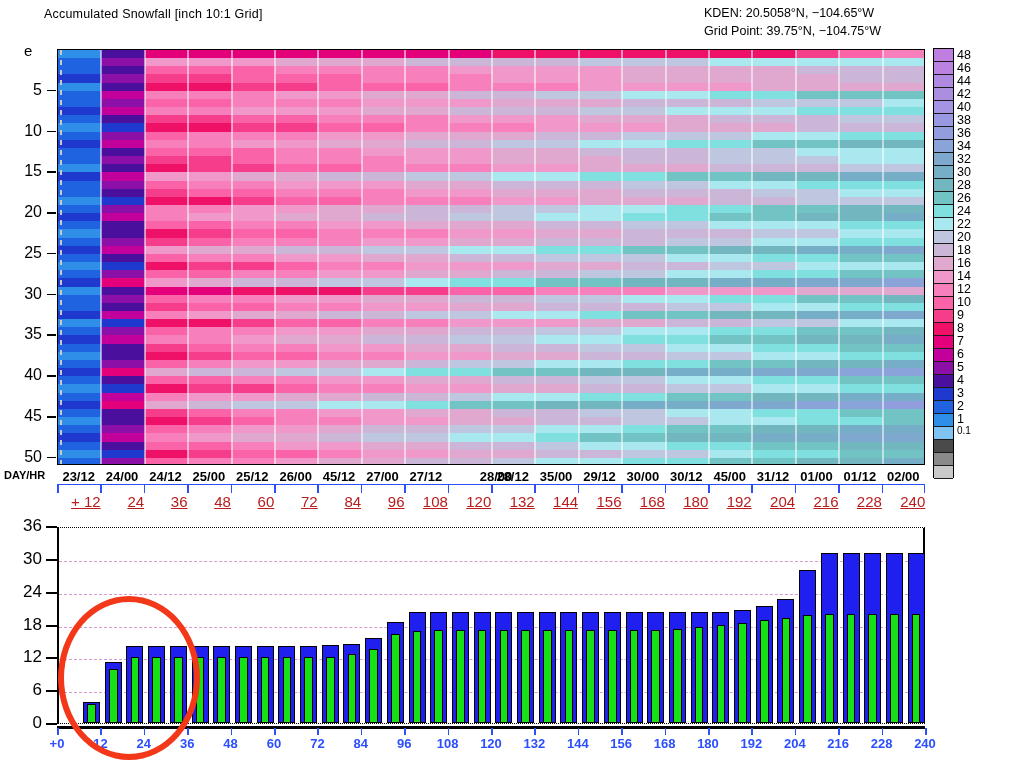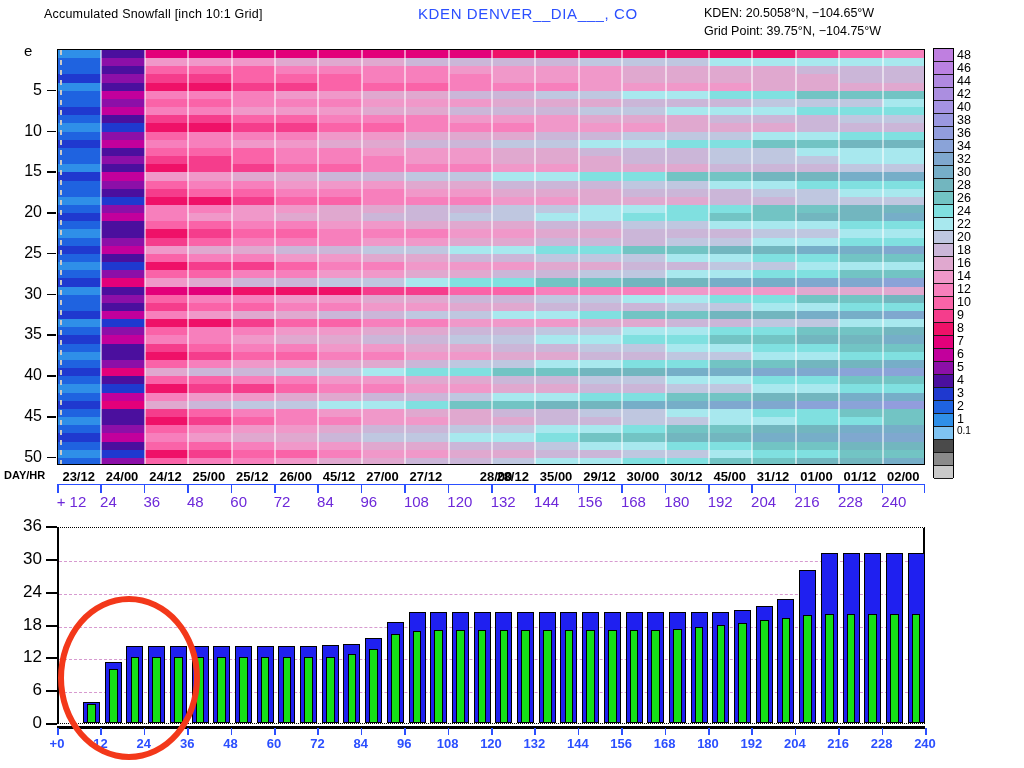--- a/index.html
+++ b/index.html
@@ -70,22 +70,22 @@
 
   
   #fhr-axis {
     position: absolute; left: 57px; top: 484px; width: 868px; height: 9px;
     border-top: 1.5px solid #2b4fff;
   }
   .fhr-tick {
     position: absolute; top: 0; width: 1.5px; height: 8px; background: #2b4fff;
   }
   .fhr-lab {
-    position: absolute; top: 493px; font-size: 15px; color: #6d28d9;
-    text-align: left; width: 44px; margin-left: -22px;
+    position: absolute; top: 493px; font-size: 15px; color: #b91c1c;
+    text-align: right; width: 44px; margin-left: -22px; text-decoration: underline;
   }
 
   
   #colorbar {
     position: absolute; left: 933px; top: 48px; width: 21px; height: 430px;
     border: 1px solid #000;
   }
   .cb-seg { position: absolute; left: 0; width: 19px; border-bottom: 1px solid #1a1a1a; }
   .cb-lab {
     position: absolute; left: 957px; font-size: 12.5px; color: #000; white-space: nowrap;
@@ -146,21 +146,20 @@
     border: 6px solid #f3381a; border-radius: 50%;
     pointer-events: none; background: transparent;
   }
 </style>
 </head>
 <body>
 
 <div id="root">
 
   <div class="hdr-title1">Accumulated Snowfall [inch 10:1 Grid]</div>
-  <div class="hdr-station">KDEN DENVER__DIA___, CO</div>
   <div class="hdr-coord1">KDEN: 20.5058°N, −104.65°W</div>
   <div class="hdr-coord2">Grid Point: 39.75°N, −104.75°W</div>
 
   <div id="panel-top">
     <div id="hm-canvas">
         <div class="hm-cell" style="left: 0px; top: 0px; width: 44px; height: 8.75686px; background: rgb(47, 143, 232);"></div>
         <div class="hm-cell" style="left: 43.4px; top: 0px; width: 44px; height: 8.75686px; background: rgb(75, 15, 158);"></div>
         <div class="hm-cell" style="left: 86.8px; top: 0px; width: 44px; height: 8.75686px; background: rgb(227, 0, 122);"></div>
         <div class="hm-cell" style="left: 130.2px; top: 0px; width: 44px; height: 8.75686px; background: rgb(227, 0, 122);"></div>
         <div class="hm-cell" style="left: 173.6px; top: 0px; width: 44px; height: 8.75686px; background: rgb(227, 0, 122);"></div>

